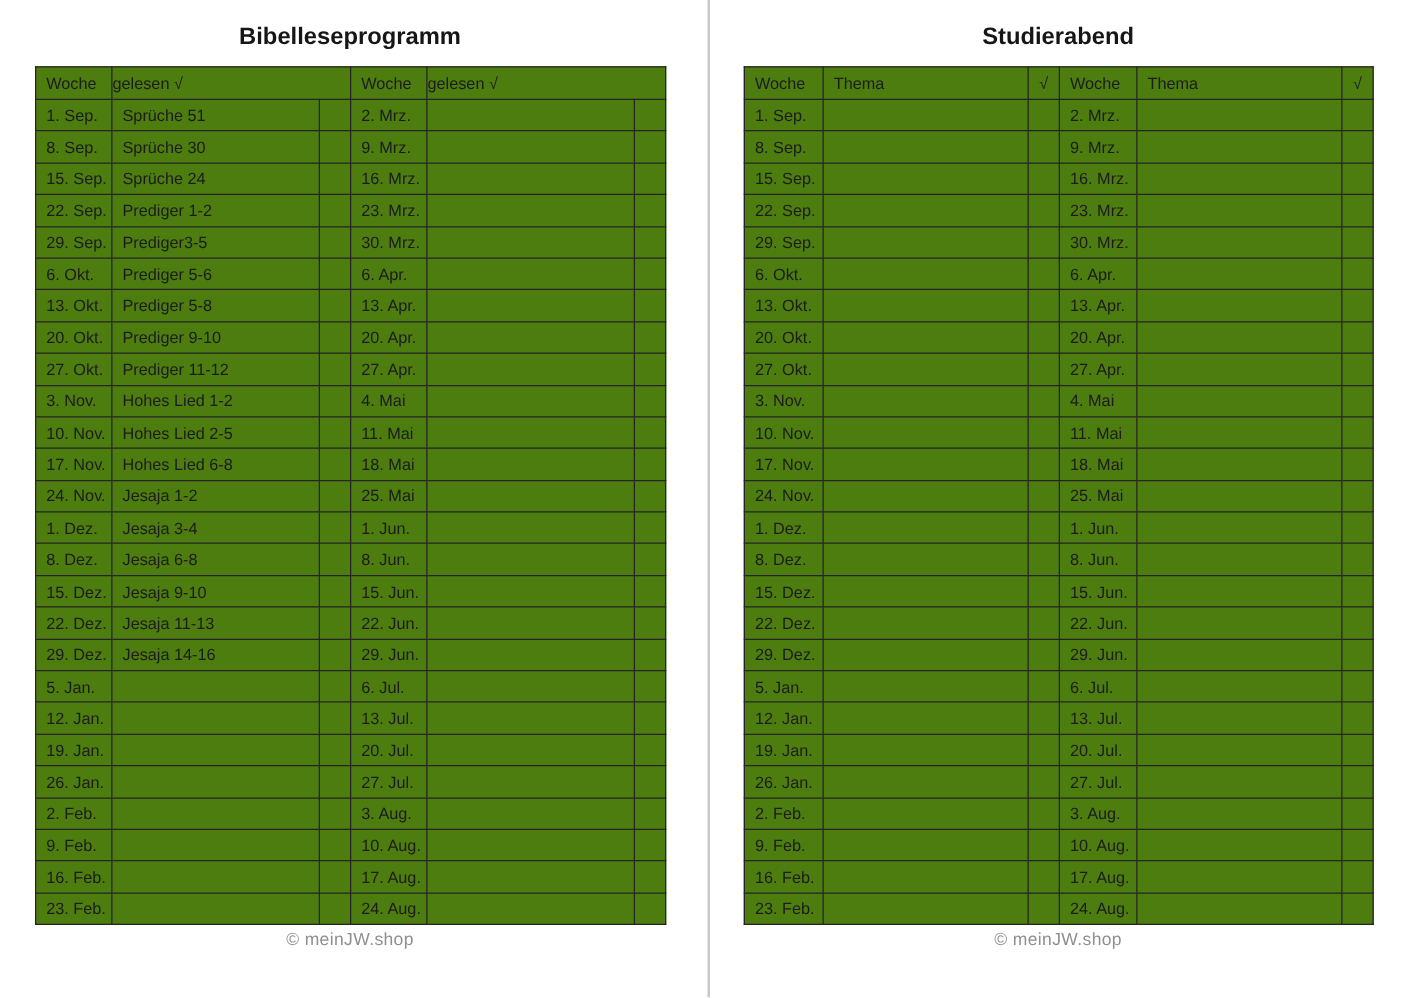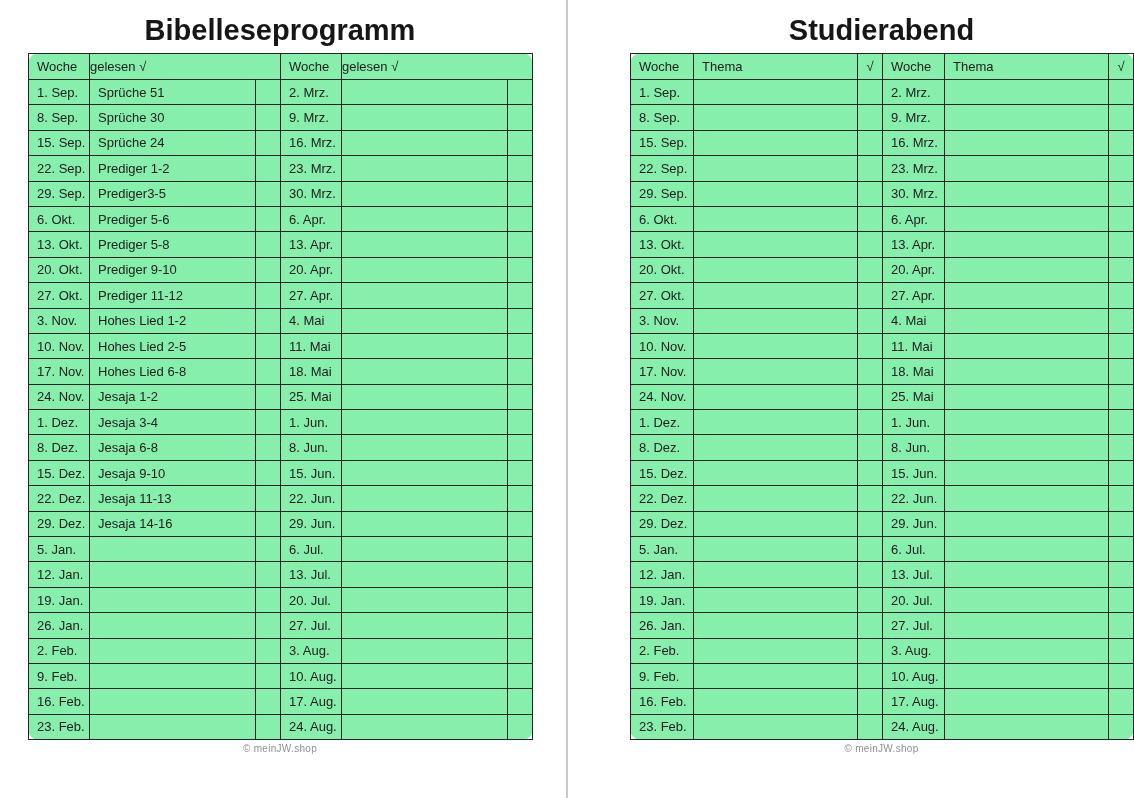--- a/index.html
+++ b/index.html
@@ -16,55 +16,54 @@
     overflow: hidden;
   }
   .divider {
     position: absolute;
     left: 566px; top: 0;
     width: 2px; height: 798px;
     background: #c9c9c9;
   }
   .page { position: absolute; top: 15px; }
   #page-bible { left: 28px;  width: 504px; }
-  #page-study { left: 630px; width: 503px; }
+  #page-study { left: 595px; width: 503px; }
   .title {
     margin: 0 0 8px 0;
-    font-size: 29px; line-height: 30px;
+    font-size: 19px; line-height: 30px;
     font-weight: bold;
     text-align: center;
     color: #161616;
   }
   table {
     border-collapse: collapse;
     table-layout: fixed;
     width: 100%;
-    background: #86efac;
-    border-radius: 11px;
+    background: #4d7c0f;
   }
   th, td {
     border: 1px solid #242424;
     padding: 0 2px 0 8px;
     font-size: 13px;
     font-weight: normal;
     color: #1c1c1c;
     text-align: left;
     vertical-align: middle;
     white-space: nowrap;
     overflow: hidden;
   }
   thead th { height: 26px; }
   tbody td { height: 25.4px; }
   th.read-head { text-align: left; padding: 0 7px 0 0; }
   th.check-head { text-align: center; padding: 0; }
   td.check { padding: 0; }
   .footer {
     margin-top: 3px;
     text-align: center;
-    font-size: 10px;
+    font-size: 14px;
     color: #8f8f8f;
     letter-spacing: 0.3px;
   }
 </style>
 </head>
 <body>
 
 <div id="canvas">
 
   <div class="page" id="page-bible">

